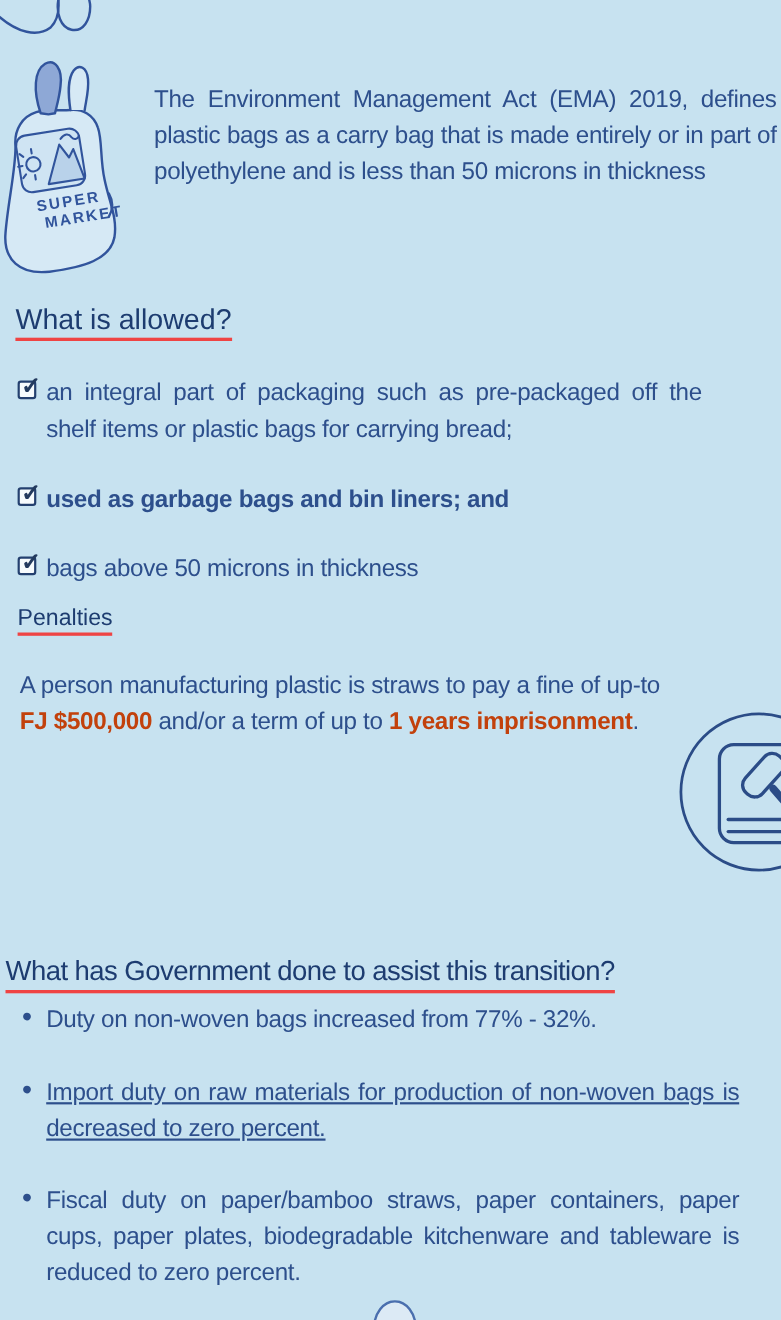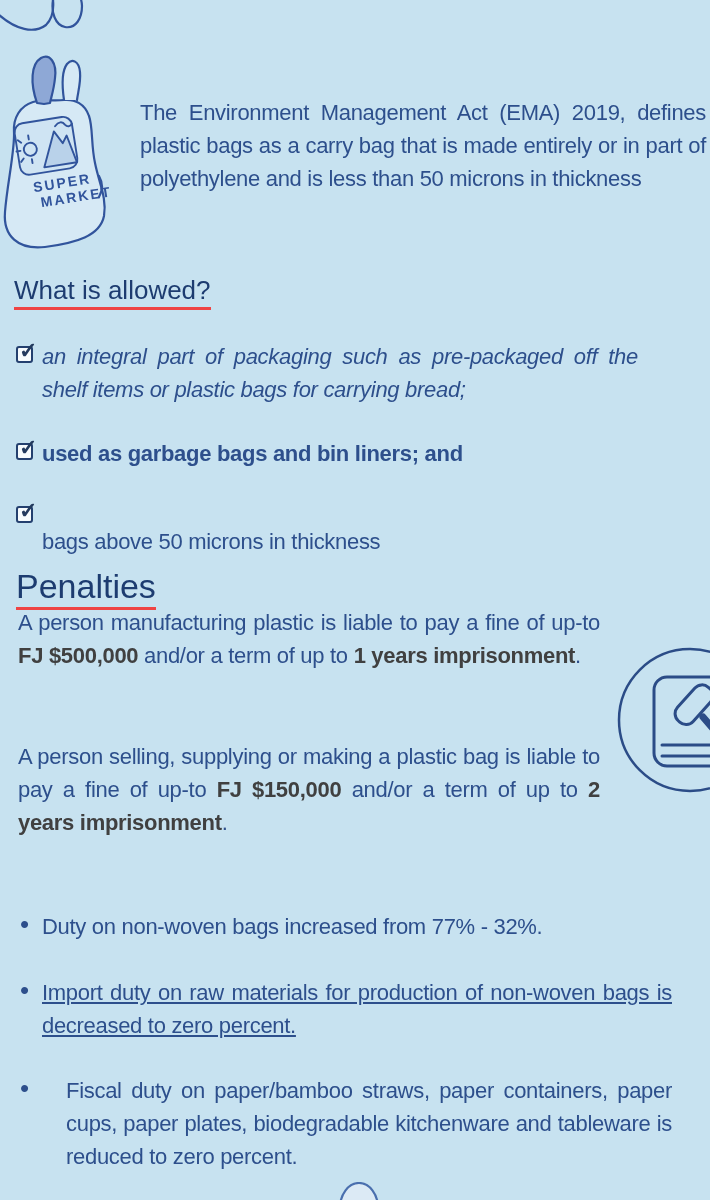--- a/index.html
+++ b/index.html
@@ -3,28 +3,28 @@
 <meta charset="utf-8">
 <style>
   html,body{margin:0;padding:0;}
   body{width:710px;height:1200px;overflow:hidden;position:relative;
        background:#c7e2f0;font-family:"Liberation Sans",sans-serif;}
   .page{position:absolute;inset:0;width:710px;height:1200px;overflow:hidden;}
 
   
   .body-text{color:#2d4f8c;font-size:22px;line-height:33px;letter-spacing:-0.3px;margin:0;}
   .justify{text-align:justify;}
-  b,.bold{font-weight:bold;color:#404040;}
+  b,.bold{font-weight:bold;color:#c2410c;}
 
-  .intro{position:absolute;left:140px;top:96px;width:566px;}
+  .intro{position:absolute;left:140px;top:73px;width:566px;}
 
   .h2{position:absolute;display:inline-block;font-weight:normal;color:#1d3c70;
       border-bottom:3px solid #ef4444;padding-bottom:2px;line-height:1.1;margin:0;}
   .h2-allowed{left:14px;top:276px;font-size:26px;}
-  .h2-penalties{left:16px;top:568px;font-size:34px;}
+  .h2-penalties{left:16px;top:550px;font-size:21px;}
   .h2-gov{left:5px;top:870px;font-size:25px;letter-spacing:-0.5px;}
 
   .lead{position:absolute;left:36px;top:310px;width:620px;}
 
   .check-item{position:absolute;left:16px;width:622px;padding-left:26px;box-sizing:border-box;}
   .check-item .checkbox{position:absolute;left:0;top:6px;width:17px;height:17px;
       background:#f7fbfd;border:2px solid #24406f;border-radius:3px;box-sizing:border-box;}
   .check-item .check{position:absolute;left:1px;top:-8px;font-size:22px;font-weight:bold;
       color:#233a5e;line-height:22px;}
   .ci-1{top:340px;}
@@ -81,65 +81,65 @@
   </svg>
 
   <p class="intro body-text justify">The Environment Management Act (EMA) 2019, defines plastic bags as a carry bag that is made entirely or in part of polyethylene and is less than 50 microns in thickness</p>
 
   <h2 class="h2 h2-allowed">What is allowed?</h2>
 
   <div class="check-item ci-1">
     <span class="checkbox">
         <span class="check">✓</span>
       </span>
-    <span class="body-text justify" style="display:block;font-style:italic;">an integral part of packaging such as pre-packaged off the shelf items or plastic bags for carrying bread;</span>
+    <span class="body-text justify" style="display:block;">an integral part of packaging such as pre-packaged off the shelf items or plastic bags for carrying bread;</span>
   </div>
   <div class="check-item ci-2">
     <span class="checkbox">
         <span class="check">✓</span>
       </span>
     <span class="body-text" style="display:block;font-weight:bold;">used as garbage bags and bin liners; and</span>
   </div>
   <div class="check-item ci-3">
     <span class="checkbox">
         <span class="check">✓</span>
       </span>
-    <span class="body-text" style="display:block;margin-top:25px;">bags above 50 microns in thickness</span>
+    <span class="body-text" style="display:block;">bags above 50 microns in thickness</span>
   </div>
 
   <h2 class="h2 h2-penalties">Penalties</h2>
 
-  <p class="pen-para body-text justify pp-1"><span>A person manufacturing plastic is liable to pay a fine of up-to </span><b>FJ $500,000</b><span> and/or a term of up to </span><b>1 years imprisonment</b><span>.</span></p>
+  <p class="pen-para body-text justify pp-1"><span>A person manufacturing plastic is straws to pay a fine of up-to </span><b>FJ $500,000</b><span> and/or a term of up to </span><b>1 years imprisonment</b><span>.</span></p>
 
-  <p class="pen-para body-text justify pp-2"><span>A person selling, supplying or making a plastic bag is liable to pay a fine of up-to </span><b>FJ $150,000</b><span> and/or a term of up to </span><b>2 years imprisonment</b><span>.</span></p>
 
   <svg class="gavel-svg" width="150" height="156" viewBox="0 0 150 156">
     <g fill="none" stroke="#2b4c87" stroke-linecap="round" stroke-linejoin="round">
       <circle cx="76" cy="76" r="71" stroke-width="2.5"></circle>
       <rect x="40" y="33" width="92" height="89" rx="13" stroke-width="3"></rect>
       <g transform="rotate(42 80 60)">
         <rect x="70" y="38" width="21" height="45" rx="9.5" stroke-width="3"></rect>
       </g>
       <line x1="89" y1="73" x2="107" y2="94" stroke-width="7"></line>
       <line x1="48" y1="101" x2="131" y2="101" stroke-width="3"></line>
       <line x1="48" y1="112" x2="131" y2="112" stroke-width="3"></line>
     </g>
   </svg>
 
+  <h2 class="h2 h2-gov">What has Government done to assist this transition?</h2>
 
   <div class="bullet-item bi-1">
     <span class="bullet-dot">•</span>
     <span class="body-text" style="display:block;">Duty on non-woven bags increased from 77% - 32%.</span>
   </div>
   <div class="bullet-item bi-2">
     <span class="bullet-dot">•</span>
     <span class="body-text justify" style="display:block;text-decoration:underline;">Import duty on raw materials for production of non-woven bags is decreased to zero percent.</span>
   </div>
   <div class="bullet-item bi-3">
     <span class="bullet-dot">•</span>
-    <span class="body-text justify" style="display:block;margin-left:24px;">Fiscal duty on paper/bamboo straws, paper containers, paper cups, paper plates, biodegradable kitchenware and tableware is reduced to zero percent.</span>
+    <span class="body-text justify" style="display:block;">Fiscal duty on paper/bamboo straws, paper containers, paper cups, paper plates, biodegradable kitchenware and tableware is reduced to zero percent.</span>
   </div>
 
   <svg class="drop-svg" width="50" height="18" viewBox="0 0 50 18">
     <ellipse cx="25" cy="26" rx="19" ry="25" fill="#dceaf5" stroke="#4a6fae" stroke-width="2.2"></ellipse>
   </svg>
 
 </div>
 
 </body></html>

